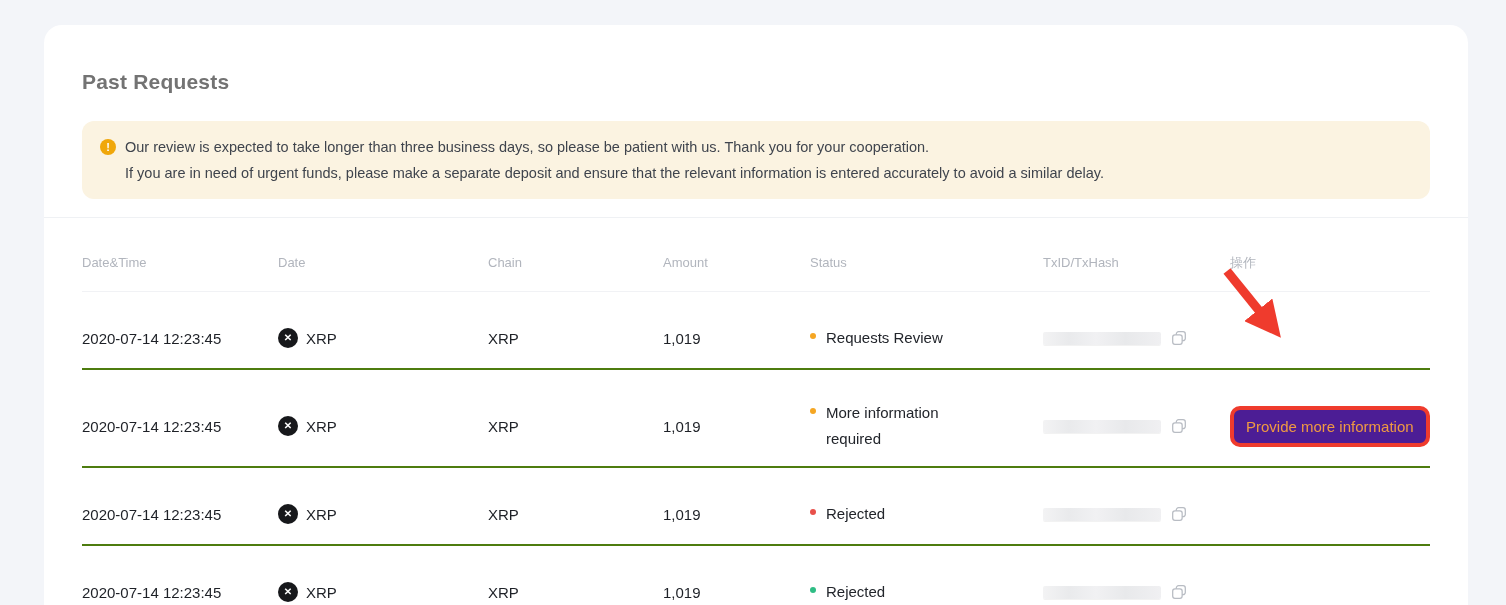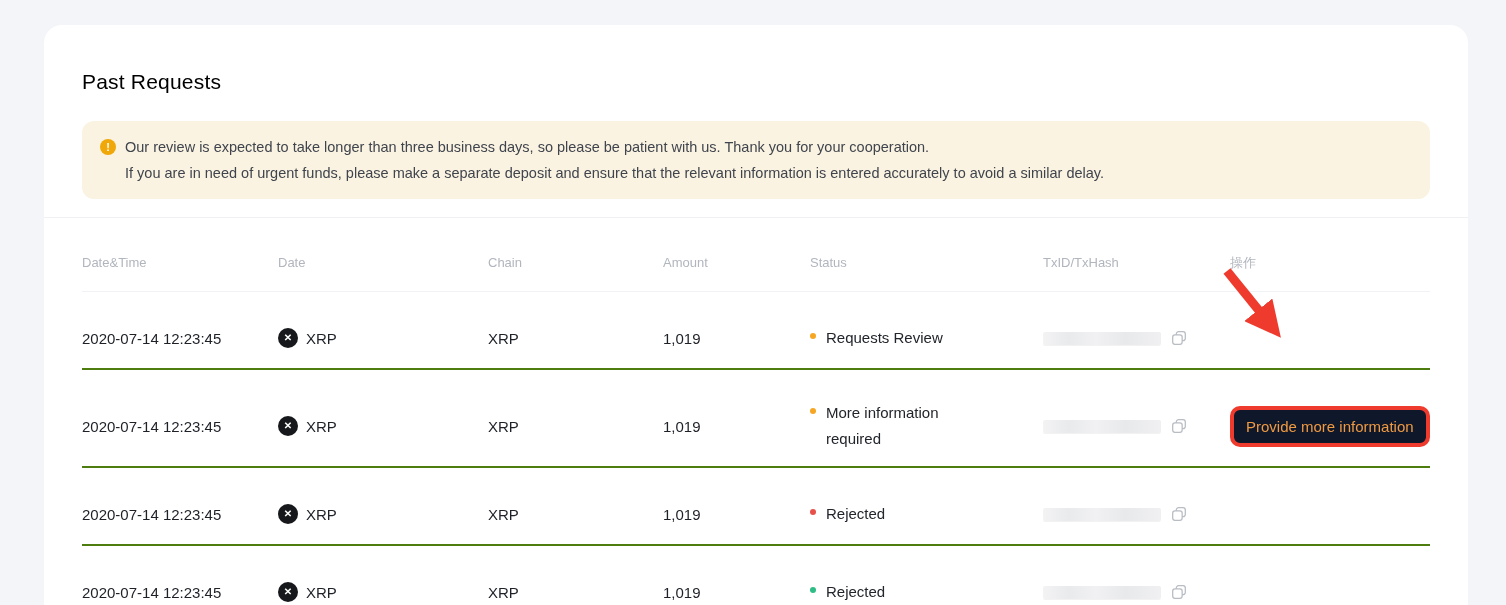--- a/index.html
+++ b/index.html
@@ -4,21 +4,21 @@
 <style>
   * { margin:0; padding:0; box-sizing:border-box; }
   html,body { width:1506px; height:605px; overflow:hidden; }
   body { background:#f3f5f9; font-family:"Liberation Sans", sans-serif; color:#1e2127; position:relative; }
 
   .card {
     position:absolute; left:44px; top:25px; width:1424px; height:640px;
     background:#ffffff; border-radius:18px; padding:45px 38px 0;
   }
 
-  .page-title { font-size:21px; font-weight:400; color:#000000; letter-spacing:.2px; }
+  .page-title { font-size:21px; font-weight:700; color:#737373; letter-spacing:.2px; }
 
   .notice {
     margin-top:27px; background:#fbf3e1; border-radius:12px;
     padding:13px 18px; display:flex; align-items:flex-start; gap:9px;
   }
   .notice-icon {
     flex:0 0 auto; width:16px; height:16px; border-radius:50%; background:#f0a70a;
     color:#fff; font-size:11px; font-weight:700; line-height:16px; text-align:center;
     margin-top:5px;
   }
@@ -48,21 +48,21 @@
   .cell-txid { display:flex; align-items:center; gap:9px; }
   .mask {
     width:118px; height:13px; border-radius:2px;
     background:linear-gradient(90deg,#f3f3f4 0%,#e9eaec 22%,#f1f1f3 45%,#e8e9eb 70%,#f0f0f2 100%);
     box-shadow:0 1px 0 rgba(0,0,0,.05);
   }
   .copy-svg { width:18px; height:18px; display:block; cursor:pointer; }
 
   .hl-box {
     display:inline-block; border:4px solid #ef3b2d; border-radius:10px;
-    padding:8px 12px; background:#0f172a;
+    padding:8px 12px; background:#4c1d95;
   }
   .action-link { font-size:15px; color:#f09a42; text-decoration:none; cursor:pointer; white-space:nowrap; }
 
   .arrow-svg { position:absolute; left:1195px; top:254px; width:140px; height:115px; pointer-events:none; }
 </style>
 </head>
 <body>
 
 <div class="card">
   <h1 class="page-title">Past Requests</h1>

